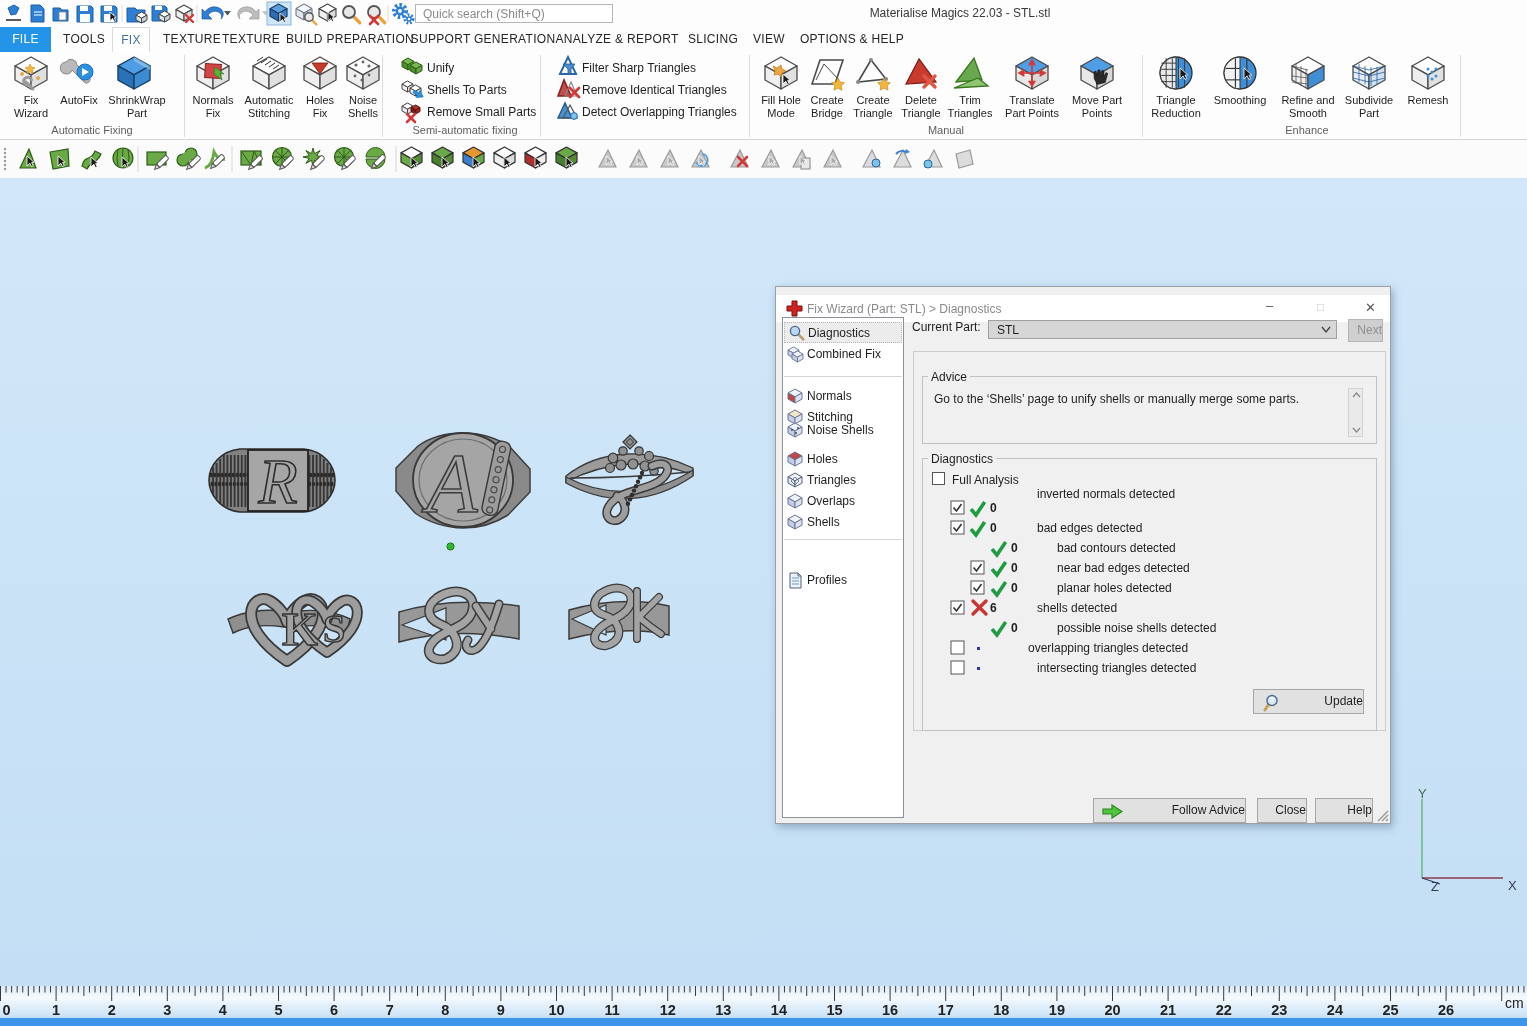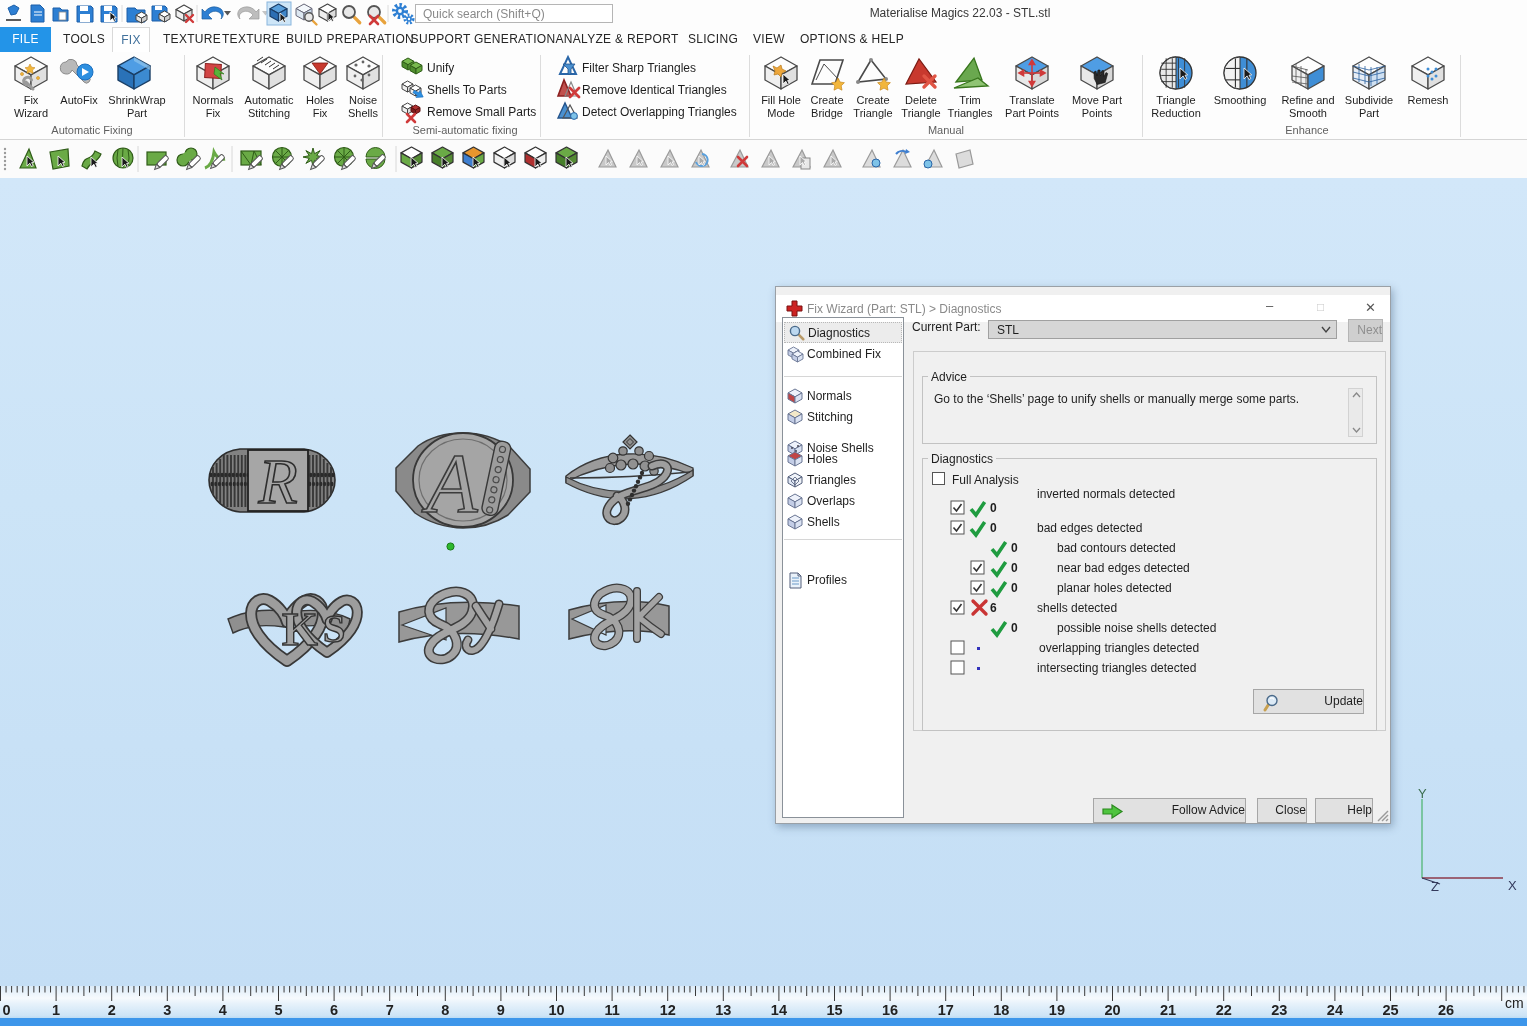--- a/index.html
+++ b/index.html
@@ -702,21 +702,21 @@
 <div class="sbitem" style="top:89px;">
 <svg width="17" height="17" viewBox="0 0 17 17">
 <g stroke="#6a7694" stroke-width="1" stroke-linejoin="round">
             <path d="M8.0 1 L15 4.92 L8.0 8.84 L1 4.92 Z" fill="#f2e8c8"></path>
             <path d="M1 4.92 L8.0 8.84 L8.0 15 L1 11.08 Z" fill="#c3cde6"></path>
             <path d="M15 4.92 L8.0 8.84 L8.0 15 L15 11.08 Z" fill="#dae2f2"></path>
           </g>
 </svg>
 <span>Stitching</span>
       </div>
-<div class="sbitem" style="top:120px;padding-left:44px;">
+<div class="sbitem" style="top:102px;padding-left:44px;">
 <svg width="17" height="17" viewBox="0 0 17 17">
 <g stroke="#6a7694" stroke-width="1" stroke-linejoin="round">
             <path d="M8.0 1 L15 4.92 L8.0 8.84 L1 4.92 Z" fill="#eef2fb"></path>
             <path d="M1 4.92 L8.0 8.84 L8.0 15 L1 11.08 Z" fill="#c3cde6"></path>
             <path d="M15 4.92 L8.0 8.84 L8.0 15 L15 11.08 Z" fill="#dae2f2"></path>
           </g>
 <g fill="#445">
             <circle cx="5" cy="8" r="1"></circle>
             <circle cx="9" cy="11" r="1"></circle>
             <circle cx="11" cy="6" r="1"></circle>
@@ -835,21 +835,21 @@
 <div class="num" style="left:235px;top:254px">0</div>
 <div class="row-label" style="left:281px;top:254px">bad contours detected</div>
 <div class="num" style="left:235px;top:274px">0</div>
 <div class="row-label" style="left:281px;top:274px">near bad edges detected</div>
 <div class="num" style="left:235px;top:294px">0</div>
 <div class="row-label" style="left:281px;top:294px">planar holes detected</div>
 <div class="num" style="left:214px;top:314px">6</div>
 <div class="row-label" style="left:261px;top:314px">shells detected</div>
 <div class="num" style="left:235px;top:334px">0</div>
 <div class="row-label" style="left:281px;top:334px">possible noise shells detected</div>
-<div class="row-label" style="left:263px;top:354px">overlapping triangles detected</div>
+<div class="row-label" style="left:252px;top:354px">overlapping triangles detected</div>
 <div class="row-label" style="left:261px;top:374px">intersecting triangles detected</div>
 <div class="btn" style="left:477px;top:402px;width:111px;height:25px;line-height:23px;padding-left:26px">Update<svg style="position:absolute;left:8px;top:4px" width="18" height="18">
         <line x1="6.5" y1="10.5" x2="3" y2="16" stroke="#c8a050" stroke-width="3" stroke-linecap="round"></line>
         <circle cx="10" cy="6.5" r="5" fill="#dceaf6" stroke="#4a6a8a" stroke-width="1.4"></circle>
         <path d="M8 4.5 a3 3 0 0 1 4 1" stroke="#fff" stroke-width="1.2" fill="none"></path>
       </svg></div>
 <div class="btn" style="left:317px;top:511px;width:153px;height:25px;line-height:23px;padding-left:30px">Follow Advice<svg style="position:absolute;left:8px;top:5px" width="22" height="15">
         <path d="M1 5 h9 v-4 l10 6.5 l-10 6.5 v-4 h-9 Z" fill="#4fc43f" stroke="#2a8a1e" stroke-width="1.2"></path>
       </svg></div>
 <div class="btn" style="left:481px;top:511px;width:50px;height:25px;line-height:23px">Close</div>

